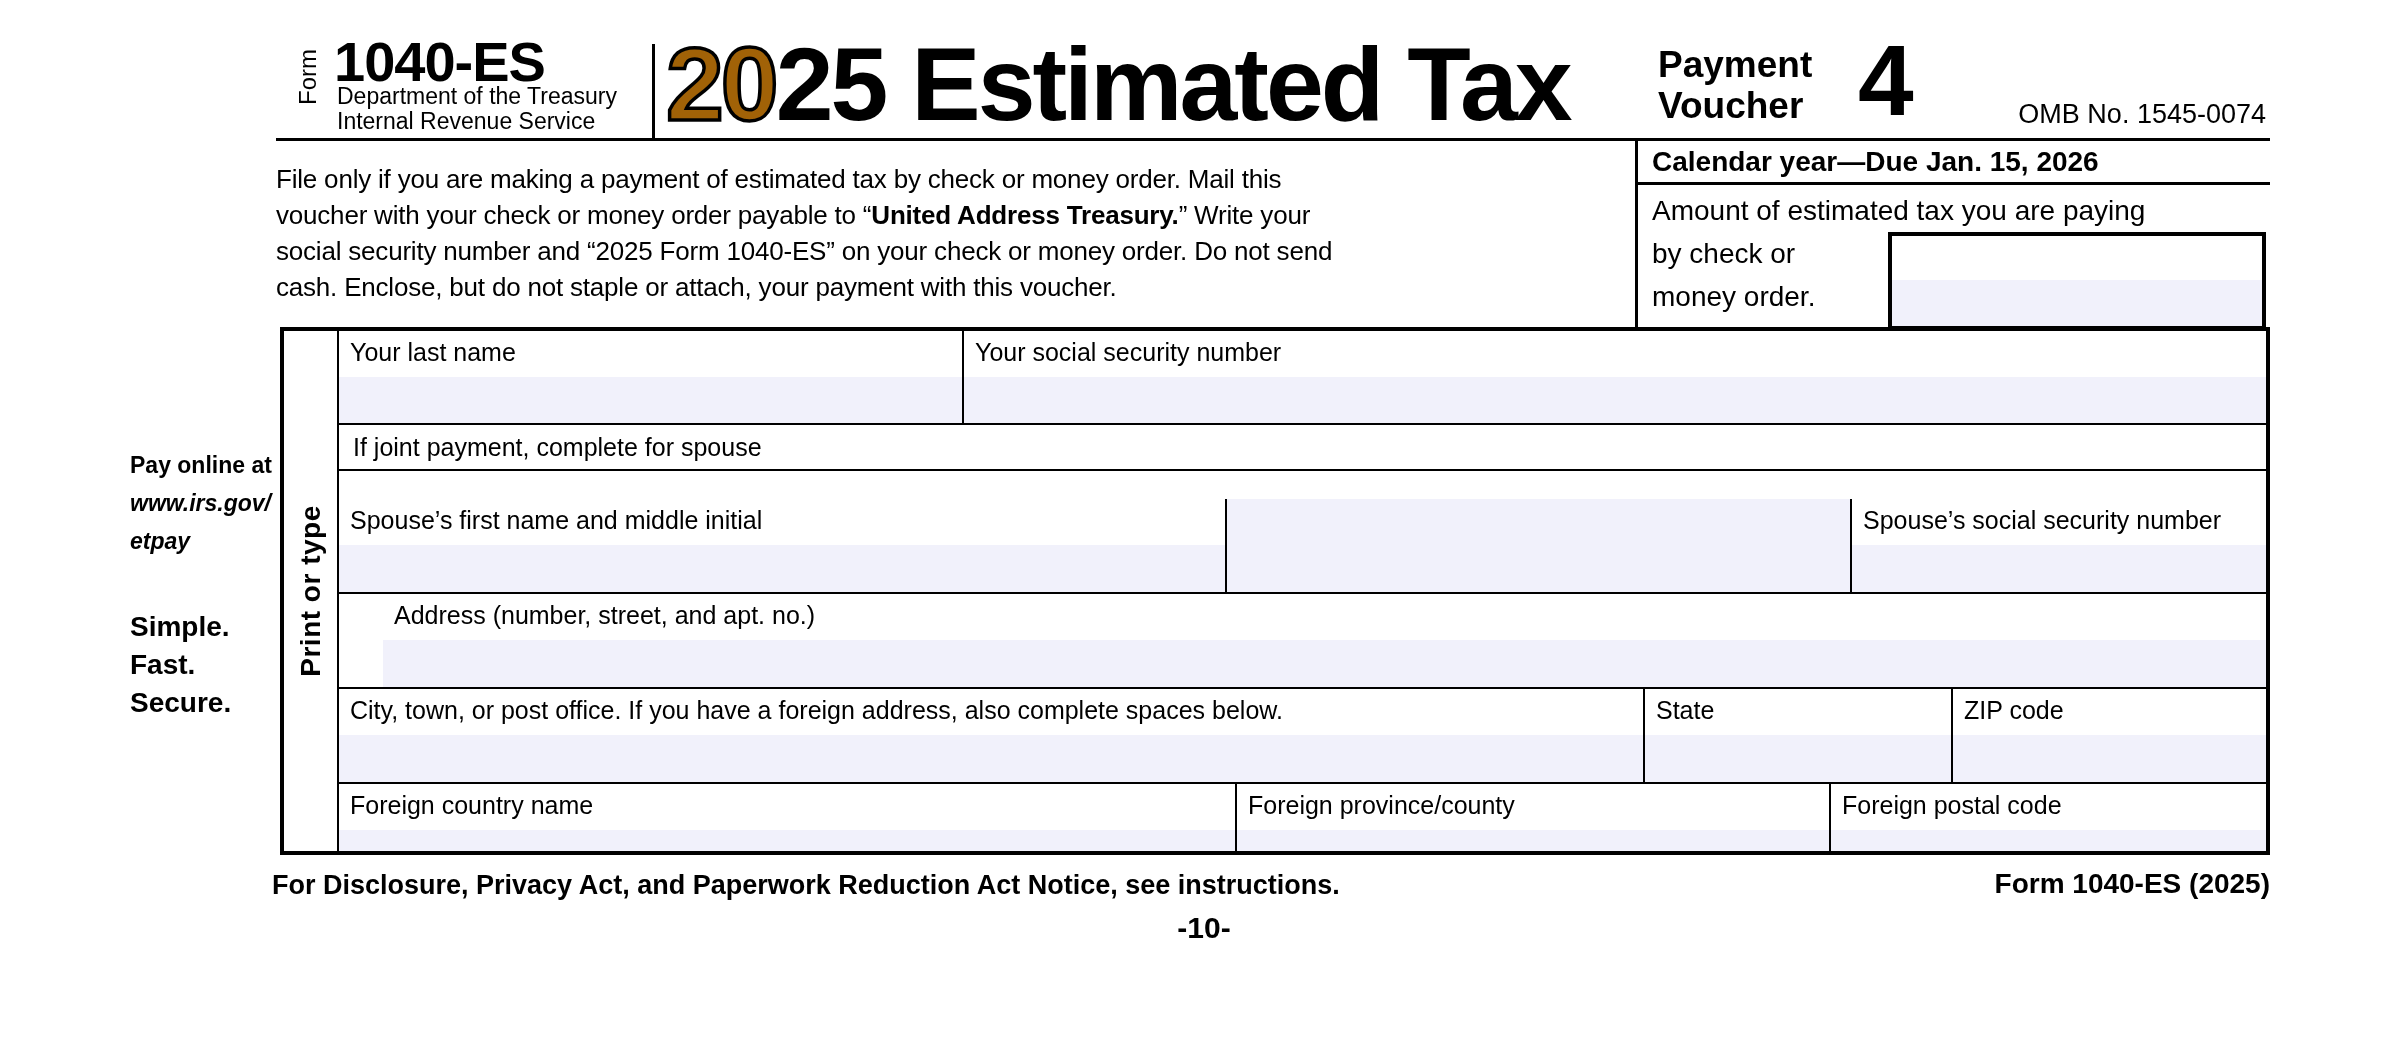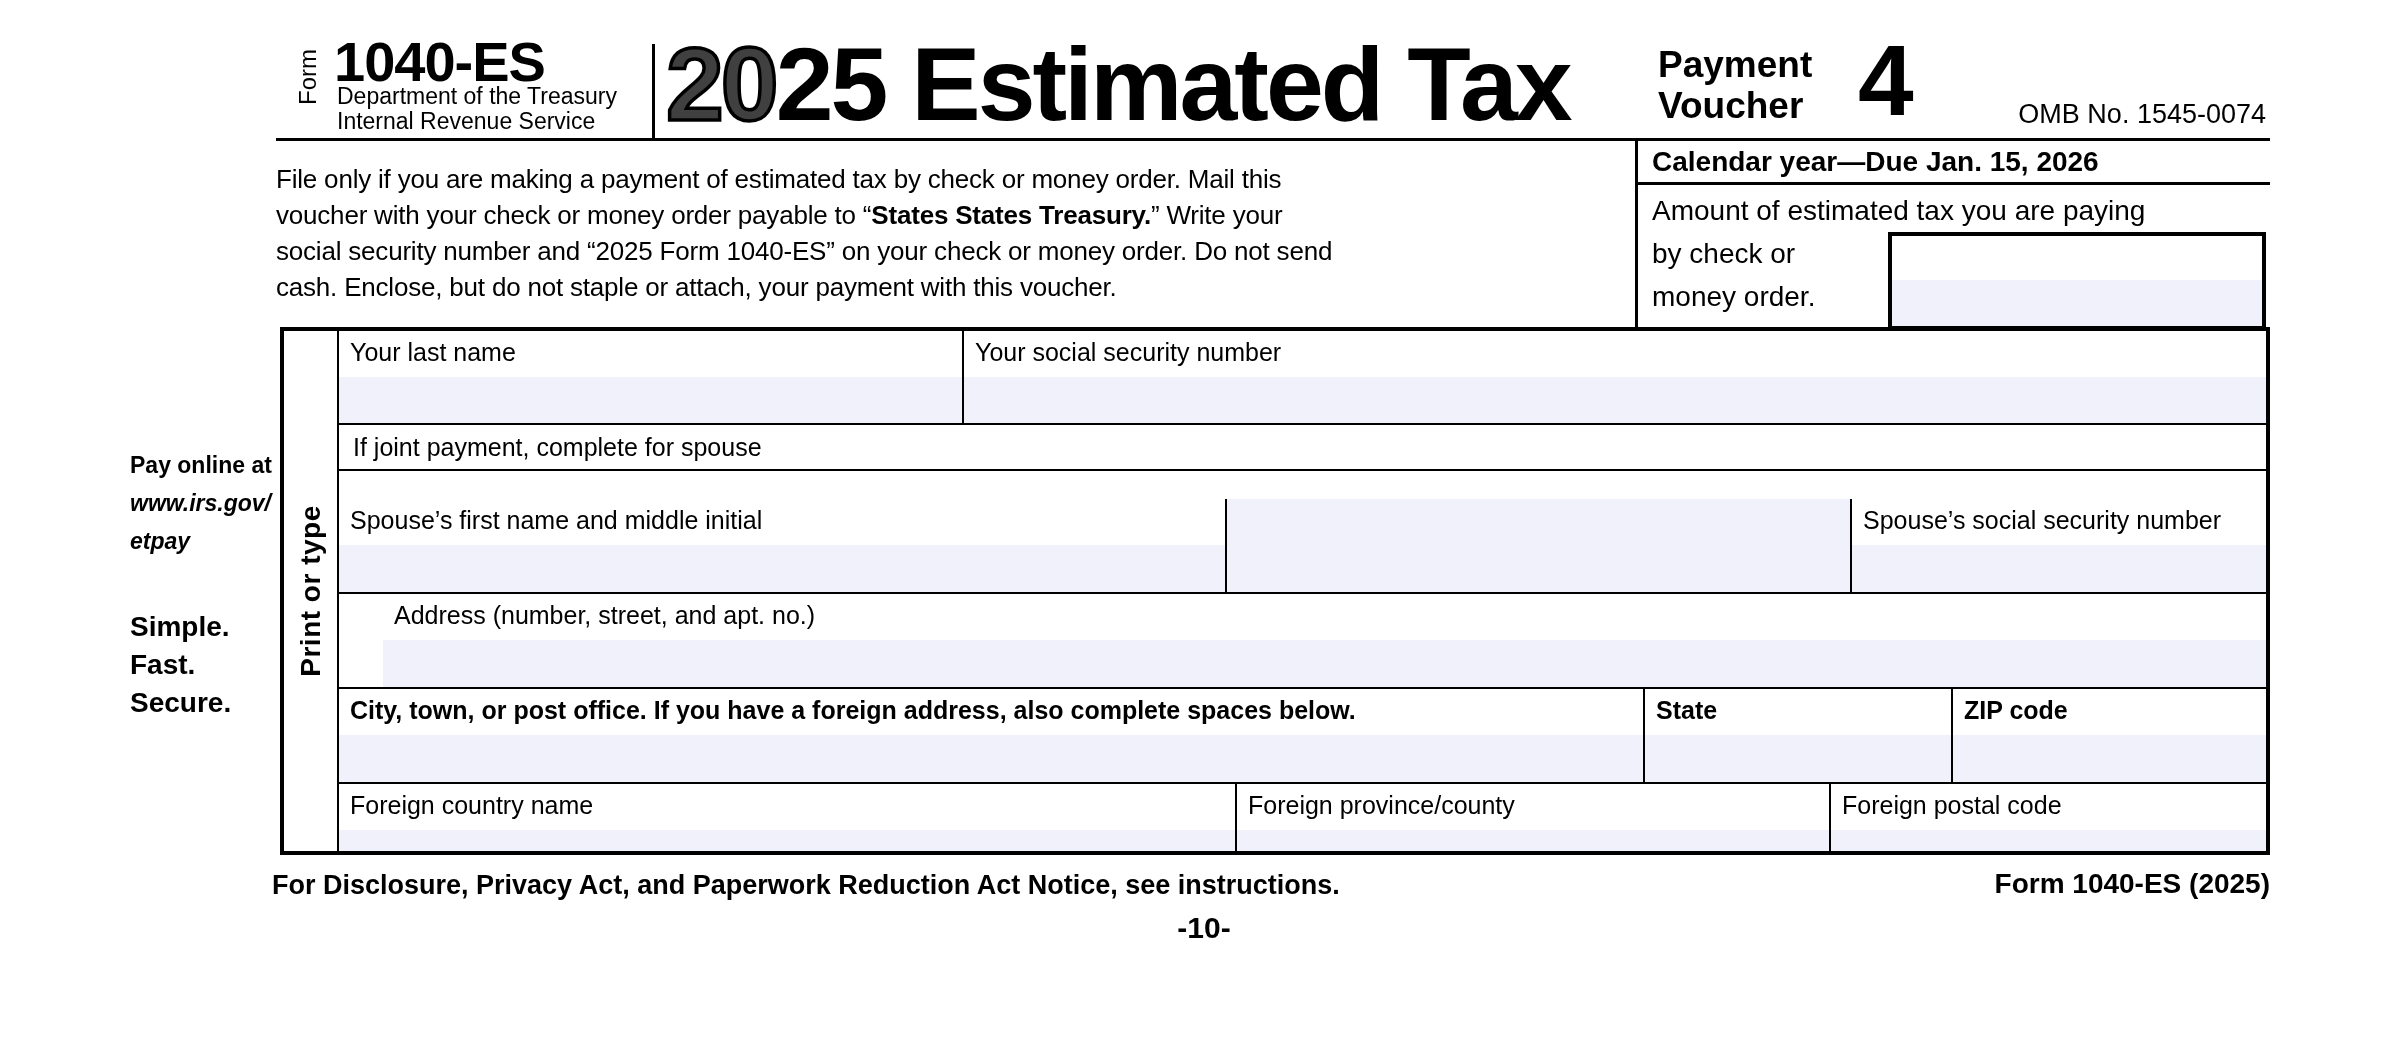--- a/index.html
+++ b/index.html
@@ -8,21 +8,21 @@
   .page { position:relative; width:2400px; height:1048px; background:#fff; overflow:hidden; }
   .abs { position:absolute; }
 
   
   .form-word-box { left:282px; top:37px; width:52px; height:80px; display:flex; align-items:center; justify-content:center; }
   .form-word-box span { transform:rotate(-90deg); white-space:nowrap; font-size:24px; }
   .form-number { left:334px; top:34px; font-size:56px; line-height:56px; font-weight:bold; letter-spacing:-1px; }
   .dept { left:337px; top:84px; font-size:23px; line-height:25px; }
   .hdr-vline { left:652px; top:44px; width:3px; height:97px; background:#000; }
   .main-title { left:666px; top:32px; font-size:104px; line-height:104px; font-weight:bold; letter-spacing:-3px; white-space:nowrap; }
-  .year-outline { color:#404040; -webkit-text-stroke:3.5px #000; }
+  .year-outline { color:#a16207; -webkit-text-stroke:3.5px #000; }
   .pv { left:1658px; top:44px; font-size:37px; line-height:41px; font-weight:bold; }
   .pv-num { left:1858px; top:30px; font-size:100px; line-height:100px; font-weight:bold; }
   .omb { right:134px; top:99px; font-size:27px; }
   .hdr-rule { left:276px; top:138px; width:1994px; height:3px; background:#000; }
 
   
   .instructions { left:276px; top:161px; width:1330px; font-size:26px; line-height:36px; letter-spacing:-0.2px; }
   .instructions b { font-weight:bold; }
 
   
@@ -40,21 +40,21 @@
   .pay-online .it { font-style:italic; }
   .tagline { left:130px; top:608px; font-size:28px; line-height:38px; font-weight:bold; }
 
   
   .table { left:280px; top:327px; width:1990px; height:528px; border:4px solid #000; background:#fff; }
   .print-col { position:absolute; left:0; top:0; bottom:0; width:55px; border-right:2px solid #000; display:flex; align-items:center; justify-content:center; }
   .print-col span { transform:rotate(-90deg); white-space:nowrap; font-weight:bold; font-size:28px; letter-spacing:0.5px; }
   .rows { position:absolute; left:55px; top:0; right:0; bottom:0; display:flex; flex-direction:column; }
   .row { display:flex; border-bottom:2px solid #000; }
   .row:last-child { border-bottom:none; flex:1; }
-  .r1 { height:94px; } .r2 { height:46px; } .r3 { height:95px;margin-top:28px; } .r4 { height:95px;padding-left:44px; } .r5 { height:95px;font-weight:bold; }
+  .r1 { height:94px; } .r2 { height:46px; } .r3 { height:95px;margin-top:28px; } .r4 { height:95px;padding-left:44px; } .r5 { height:95px; }
   .cell { display:flex; flex-direction:column; border-right:2px solid #000; }
   .cell:last-child { border-right:none; flex:1; }
   .cell-label { height:46px; padding:7px 8px 0 11px; font-size:25px; white-space:nowrap; overflow:hidden; }
   .cell-input { flex:1; background:var(--input-bg); font-size:25px; padding:2px 10px; }
   .joint-cell { flex:1; display:flex; align-items:center; padding-left:14px; font-size:25px; }
   .w1 { width:888px; } .w2 { width:625px; }
   .c1 { width:1306px; } .c2 { width:308px; }
   .f1 { width:898px; } .f2 { width:594px; }
 
   
@@ -82,21 +82,21 @@
   <div class="abs pv">
     <div>Payment</div>
     <div>Voucher</div>
   </div>
   <div class="abs pv-num">4</div>
   <div class="abs omb">OMB No. 1545-0074</div>
   <div class="abs hdr-rule"></div>
 
   <div class="abs instructions">
     <div>File only if you are making a payment of estimated tax by check or money order. Mail this</div>
-    <div><span>voucher with your check or money order payable to “</span><b>States States Treasury.</b><span>” Write your</span></div>
+    <div><span>voucher with your check or money order payable to “</span><b>United Address Treasury.</b><span>” Write your</span></div>
     <div>social security number and “2025 Form 1040-ES” on your check or money order. Do not send</div>
     <div>cash. Enclose, but do not staple or attach, your payment with this voucher.</div>
   </div>
 
   <div class="abs panel-vline"></div>
   <div class="abs calendar">Calendar year—Due Jan. 15, 2026</div>
   <div class="abs panel-hline"></div>
   <div class="abs amt1">Amount of estimated tax you are paying</div>
   <div class="abs amt2">by check or</div>
   <div class="abs amt3">money order.</div>

